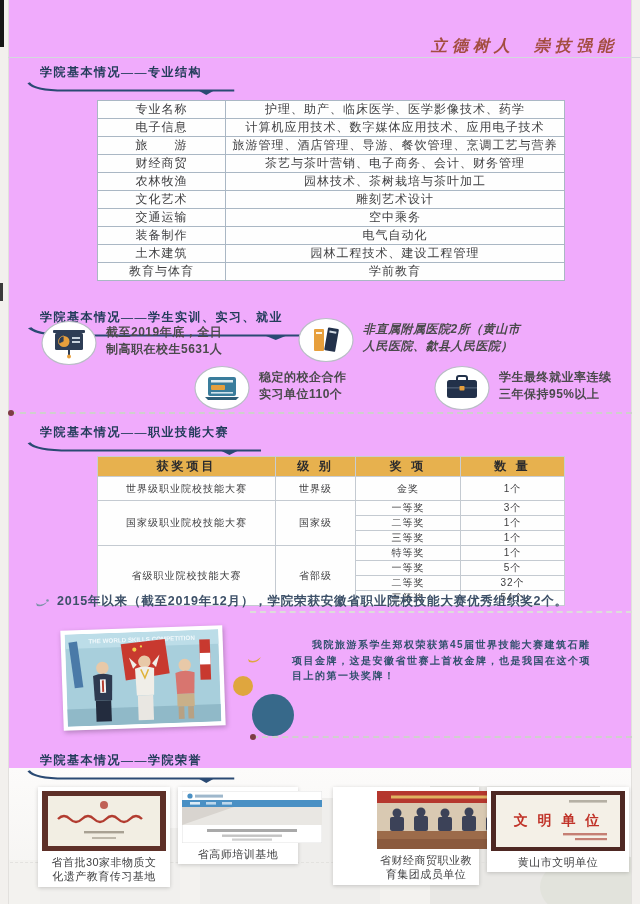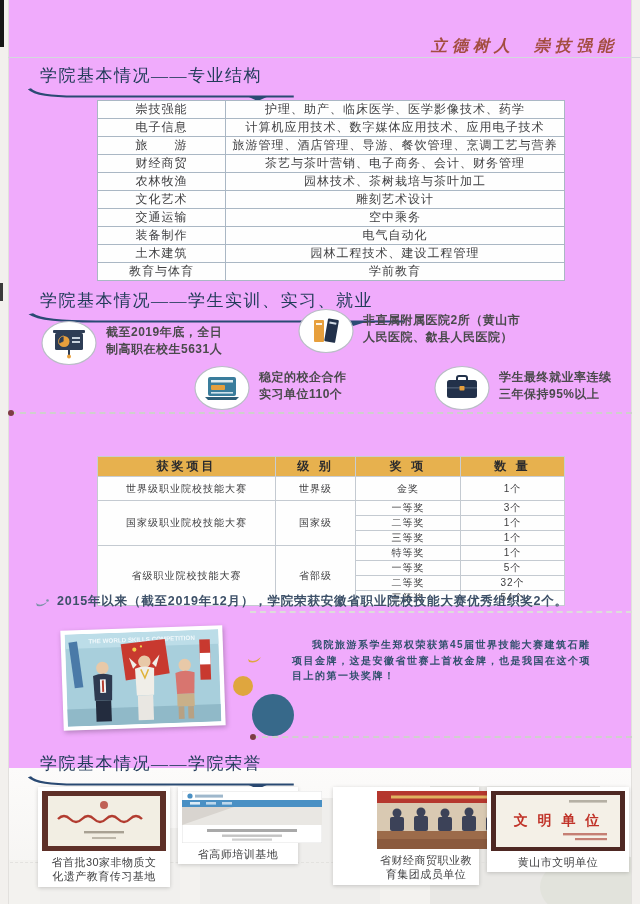--- a/index.html
+++ b/index.html
@@ -15,21 +15,21 @@
   .mark-black-mid { position:absolute; left:0; top:283px; width:3px; height:18px; background:#3a3a3a; z-index:3; }
 
   
   .motto { position:absolute; top:36px; right:22px; font-family:"Liberation Serif", serif;
            font-style:italic; font-weight:bold; font-size:16px; color:#a34d40;
            letter-spacing:5px; word-spacing:10px; z-index:2; }
   .top-rule { position:absolute; top:57px; left:8px; right:0; height:1px; background:#d3d8dc; z-index:2; }
 
   
   .sec { position:absolute; left:26px; display:inline-block; z-index:2; }
-  .sec-title { font-family:"Liberation Serif", serif; font-weight:normal; font-size:17px;
+  .sec-title { font-family:"Liberation Serif", serif; font-weight:bold; font-size:12px;
                color:#223c5a; letter-spacing:1.5px; padding:0 34px 0 14px; }
   .swoosh { display:block; width:100%; height:13px; margin-top:1px; }
 
   
   .t1 { position:absolute; left:97px; top:100px; width:468px; border-collapse:collapse;
         table-layout:fixed; z-index:2; background:#fefefe; }
   .t1 th { background:#475d80; color:#ffffff; font-size:12px; font-weight:bold;
            height:19px; border:1px solid #7d8fa3; border:1px solid #8497ad; letter-spacing:2px; }
   .t1 td { border:1px solid #aab7c4; font-size:12px; color:#3e3e40; text-align:center;
            height:17px; letter-spacing:1px; }
@@ -113,21 +113,21 @@
     </svg>
   </div>
 
   <table class="t1">
     <colgroup>
         <col style="width:128px">
         <col>
       </colgroup>
     <tbody>
     <tr>
-          <td>崇技强能</td>
+          <td>专业名称</td>
           <td>护理、助产、临床医学、医学影像技术、药学</td>
         </tr>
     <tr>
           <td>电子信息</td>
           <td>计算机应用技术、数字媒体应用技术、应用电子技术</td>
         </tr>
     <tr>
           <td>旅　　游</td>
           <td>旅游管理、酒店管理、导游、餐饮管理、烹调工艺与营养</td>
         </tr>
@@ -155,21 +155,21 @@
           <td>土木建筑</td>
           <td>园林工程技术、建设工程管理</td>
         </tr>
     <tr>
           <td>教育与体育</td>
           <td>学前教育</td>
         </tr>
   </tbody>
     </table>
 
-  <div class="sec" style="top:289px;">
+  <div class="sec" style="top:309px;">
     <div class="sec-title">学院基本情况——学生实训、实习、就业</div>
     <svg class="swoosh" viewBox="0 0 240 20" preserveAspectRatio="none">
       <path d="M3,1 C8,10 22,13 44,13 L238,13" fill="none" stroke="#2a4a73" stroke-width="3.2"></path>
       <polygon points="198,14 214,14 206,20" fill="#2a4a73"></polygon>
     </svg>
   </div>
 
   <div class="titem" style="left:40px; top:320px;">
     <svg class="oval" width="58" height="46" viewBox="0 0 58 46">
       <ellipse cx="29" cy="23" rx="27" ry="21.5" fill="#ffffff" stroke="#b9bec6" stroke-width="1.2"></ellipse>
@@ -179,21 +179,21 @@
       <path d="M24,21.5 L24,16 A5.5,5.5 0 0 0 19.2,24 Z" fill="#2e3d55" stroke="#e79f3c" stroke-width="0.8"></path>
       <rect x="32" y="17" width="8" height="2" fill="#c9d3de"></rect>
       <rect x="32" y="21" width="8" height="2" fill="#c9d3de"></rect>
       <rect x="28" y="30" width="2" height="5" fill="#2e3d55"></rect>
       <circle cx="29" cy="36.5" r="2" fill="#e79f3c"></circle>
     </svg>
     <div class="ttext">截至2019年底，全日
 制高职在校生5631人</div>
   </div>
 
-  <div class="titem" style="left:297px; top:308px;">
+  <div class="titem" style="left:297px; top:317px;font-style:italic;">
     <svg class="oval" width="58" height="46" viewBox="0 0 58 46">
       <ellipse cx="29" cy="23" rx="27" ry="21.5" fill="#ffffff" stroke="#b9bec6" stroke-width="1.2"></ellipse>
       <rect x="17" y="12" width="10" height="22" rx="1" fill="#e79f3c"></rect>
       <rect x="19" y="15" width="6" height="2" fill="#fdf4e4"></rect>
       <g transform="rotate(10 34 23)">
         <rect x="29" y="11" width="11" height="23" rx="1" fill="#22314a"></rect>
         <rect x="31" y="14" width="7" height="2" fill="#cfd8e2"></rect>
       </g>
     </svg>
     <div class="ttext">非直属附属医院2所（黄山市
@@ -222,20 +222,27 @@
       <rect x="26.5" y="21" width="5" height="4.5" rx="0.8" fill="#e79f3c"></rect>
     </svg>
     <div class="ttext">学生最终就业率连续
 三年保持95%以上</div>
   </div>
 
   <div class="dash" style="left:10px; top:412px; width:622px;">
     <span class="dot"></span>
   </div>
 
+  <div class="sec" style="top:424px;">
+    <div class="sec-title">学院基本情况——职业技能大赛</div>
+    <svg class="swoosh" viewBox="0 0 240 20" preserveAspectRatio="none">
+      <path d="M3,1 C8,10 22,13 44,13 L238,13" fill="none" stroke="#2a4a73" stroke-width="3.2"></path>
+      <polygon points="198,14 214,14 206,20" fill="#2a4a73"></polygon>
+    </svg>
+  </div>
 
   <table class="t2">
     <colgroup>
         <col style="width:178px">
         <col style="width:80px">
         <col style="width:105px">
         <col>
       </colgroup>
     <tbody>
         <tr>

